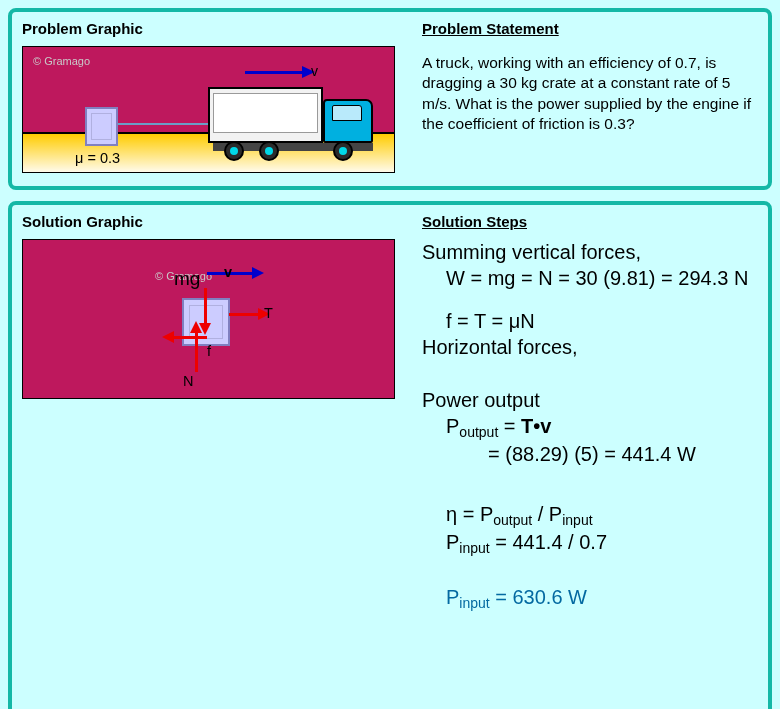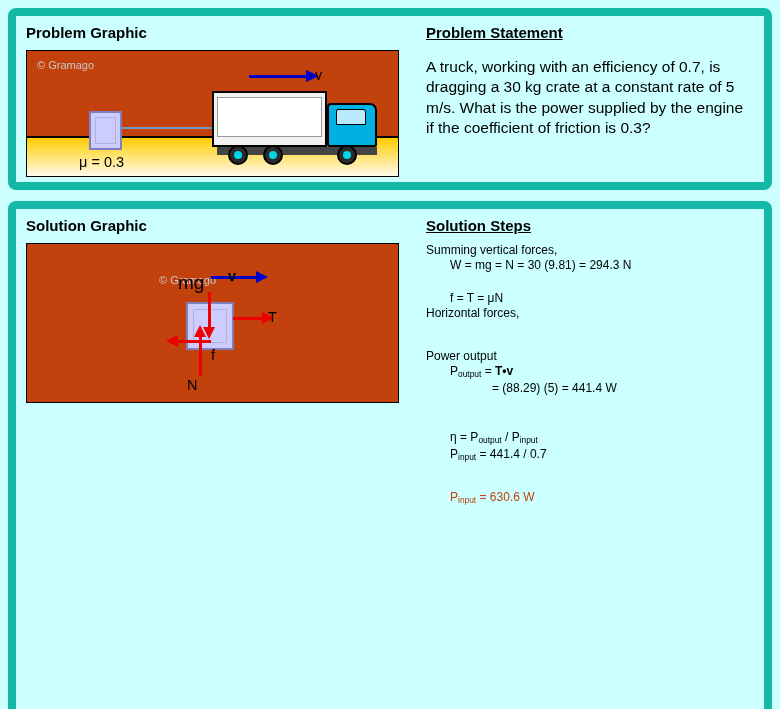--- a/index.html
+++ b/index.html
@@ -19,21 +19,21 @@
     width: 780px;
     height: 709px;
     box-sizing: border-box;
     padding: 8px;
   }
 
   
   .panel {
     position: relative;
     box-sizing: border-box;
-    border: 8px solid #14b8a6;
+    border: 4px solid #14b8a6;
     border-radius: 8px;
     background: #ccffff;
   }
   .panel-top {
     height: 182px;
     margin-bottom: 11px;
   }
   .panel-bottom {
     height: 520px;
   }
@@ -76,21 +76,21 @@
   .statement {
     font-size: 15.5px;
     line-height: 1.31;
   }
 
   
   .gbox {
     position: relative;
     box-sizing: border-box;
     border: 1px solid #000;
-    background: #c2410c;
+    background: #be185d;
     overflow: hidden;
   }
   .gbox-problem {
     width: 373px;
     height: 127px;
   }
   .gbox-solution {
     width: 373px;
     height: 160px;
   }
@@ -400,42 +400,42 @@
   .label-n {
     position: absolute;
     left: 160px;
     top: 133px;
     font-size: 14.5px;
     z-index: 7;
   }
 
   
   .steps {
-    font-size: 12px;
+    font-size: 20px;
     line-height: 1.30;
   }
   .step-line {
     white-space: pre;
   }
   .indent-1 { padding-left: 24px; }
   .indent-2 { padding-left: 40px; }
   .indent-3 { padding-left: 66px; }
   .gap {
     height: 17px;
   }
   .gap-sm {
     height: 10px;
   }
   sub {
     font-size: 0.70em;
     vertical-align: -0.28em;
   }
   .bold { font-weight: bold; }
   .answer {
-    color: #c2410c;
+    color: #0369a1;
   }
 </style>
 </head>
 <body>
 
 <div class="page">
 
   <section class="panel panel-top">
     <div class="panel-inner">
 

